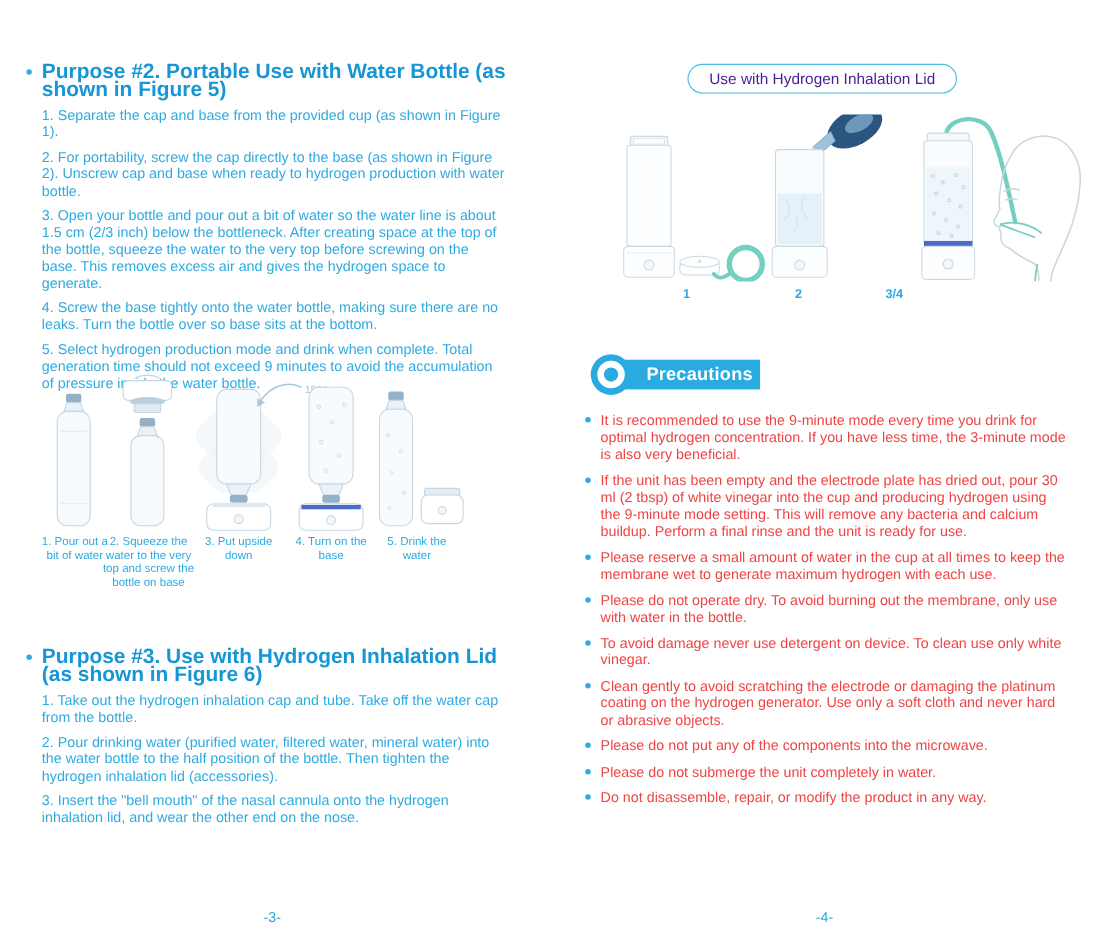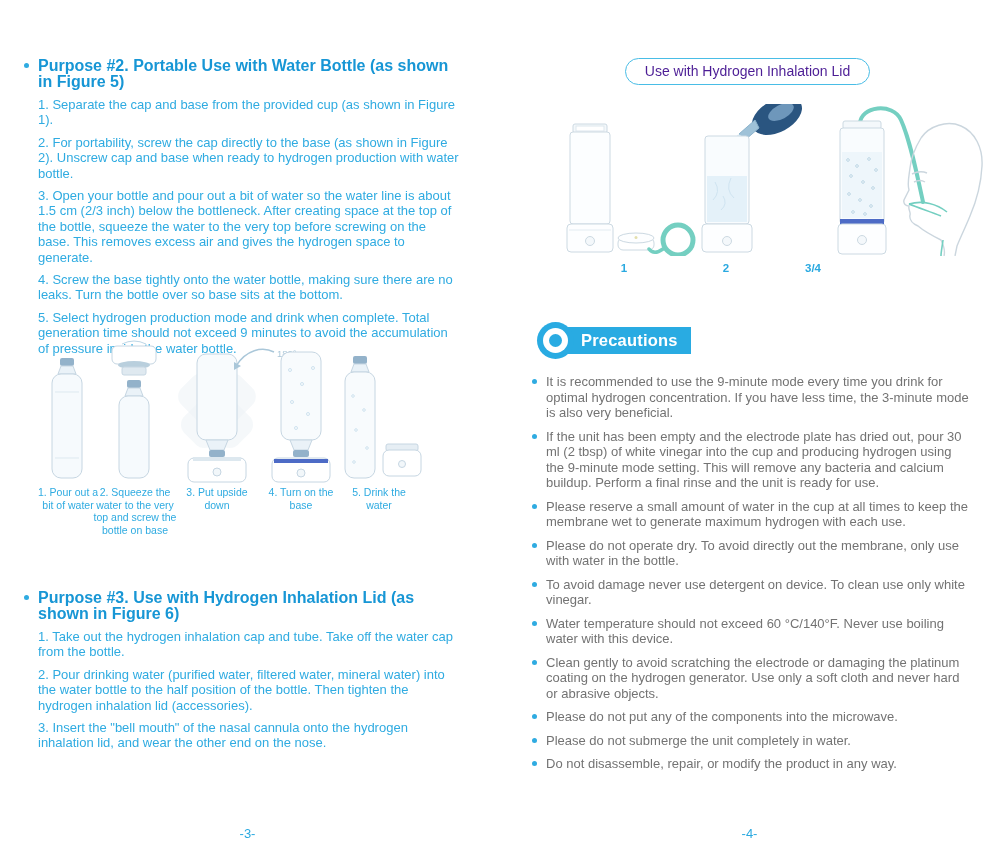--- a/index.html
+++ b/index.html
@@ -6,21 +6,21 @@
   body{
     width:1000px;height:863px;background:#ffffff;position:relative;
     font-family:"Liberation Sans", sans-serif;
     -webkit-font-smoothing:antialiased;
   }
   .abs{position:absolute;}
   
   .txtcol{color:#2fabe1;font-size:13px;line-height:15.4px;}
   .txtcol p{margin:0 0 7px 0;}
   .h-purpose{
-    position:relative;color:#1796d5;font-weight:bold;font-size:16px;
+    position:relative;color:#1796d5;font-weight:bold;font-size:19px;
     line-height:16px;margin:0 0 7px 0;
   }
   .h-dot{
     position:absolute;left:-14px;top:5px;width:5px;height:5px;border-radius:50%;
     background:#2fabe1;
   }
   .pageno{color:#2aa9e0;font-size:13px;text-align:center;}
   
   .fig5-caption{
     position:absolute;color:#2fabe1;font-size:10.5px;line-height:12.5px;
@@ -31,36 +31,36 @@
     position:absolute;left:625px;top:58px;width:243px;height:25px;
     border:1.5px solid #49bde6;border-radius:15px;color:#4c1d95;
     font-size:14px;line-height:25px;text-align:center;background:#fff;
   }
   .fig6-num{
     position:absolute;top:262px;color:#2aa9e0;font-weight:bold;
     font-size:11.5px;text-align:center;
   }
   .prec-header{position:absolute;left:537px;top:322px;width:200px;height:40px;}
   .prec-box{
-    position:absolute;left:22px;top:5px;width:132px;height:27px;background:#29abe2;
+    position:absolute;left:22px;top:5px;width:132px;height:27px;background:#29abe2;text-align:center;
   }
   .prec-label{
     display:block;padding-left:22px;color:#ffffff;font-weight:bold;
     font-size:16.5px;line-height:27px;letter-spacing:.2px;
   }
   .prec-donut{position:absolute;left:0;top:0;width:37px;height:37px;
     border-radius:50%;background:#29abe2;}
   .prec-donut .ring{position:absolute;left:6px;top:6px;width:25px;height:25px;
     border-radius:50%;background:#ffffff;}
   .prec-donut .core{position:absolute;left:12px;top:12px;width:13px;height:13px;
     border-radius:50%;background:#29abe2;}
   .prec-list{position:absolute;left:532px;top:374px;width:448px;margin:0;padding:0;list-style:none;}
   .prec-list li{display:flex;margin:0 0 8px 0;}
   .b-dot{flex:none;width:5px;height:5px;border-radius:50%;background:#2fabe1;margin:5px 9px 0 0;}
-  .b-text{color:#737373;font-size:13px;line-height:15.5px;width:425px;}
+  .b-text{color:#ef4444;font-size:13px;line-height:15.5px;width:425px;}
 </style>
 </head>
 <body>
 
 <div class="abs txtcol" style="left:38px;top:58px;width:422px;">
   <h3 class="h-purpose">
     <span class="h-dot"></span>
     <span>Purpose #2. Portable Use with Water Bottle (as shown in Figure 5)</span>
   </h3>
   <p>1. Separate the cap and base from the provided cup (as shown in Figure 1).</p>
@@ -257,32 +257,28 @@
   <li>
       <span class="b-dot"></span>
       <span class="b-text">If the unit has been empty and the electrode plate has dried out, pour 30 ml (2 tbsp) of white vinegar into the cup and producing hydrogen using the 9-minute mode setting. This will remove any bacteria and calcium buildup. Perform a final rinse and the unit is ready for use.</span>
     </li>
   <li>
       <span class="b-dot"></span>
       <span class="b-text">Please reserve a small amount of water in the cup at all times to keep the membrane wet to generate maximum hydrogen with each use.</span>
     </li>
   <li>
       <span class="b-dot"></span>
-      <span class="b-text">Please do not operate dry. To avoid directly out the membrane, only use with water in the bottle.</span>
+      <span class="b-text">Please do not operate dry. To avoid burning out the membrane, only use with water in the bottle.</span>
     </li>
   <li>
       <span class="b-dot"></span>
       <span class="b-text">To avoid damage never use detergent on device. To clean use only white vinegar.</span>
     </li>
   <li>
       <span class="b-dot"></span>
-      <span class="b-text">Water temperature should not exceed 60 °C/140°F. Never use boiling water with this device.</span>
-    </li>
-  <li>
-      <span class="b-dot"></span>
       <span class="b-text">Clean gently to avoid scratching the electrode or damaging the platinum coating on the hydrogen generator. Use only a soft cloth and never hard or abrasive objects.</span>
     </li>
   <li>
       <span class="b-dot"></span>
       <span class="b-text">Please do not put any of the components into the microwave.</span>
     </li>
   <li>
       <span class="b-dot"></span>
       <span class="b-text">Please do not submerge the unit completely in water.</span>
     </li>

